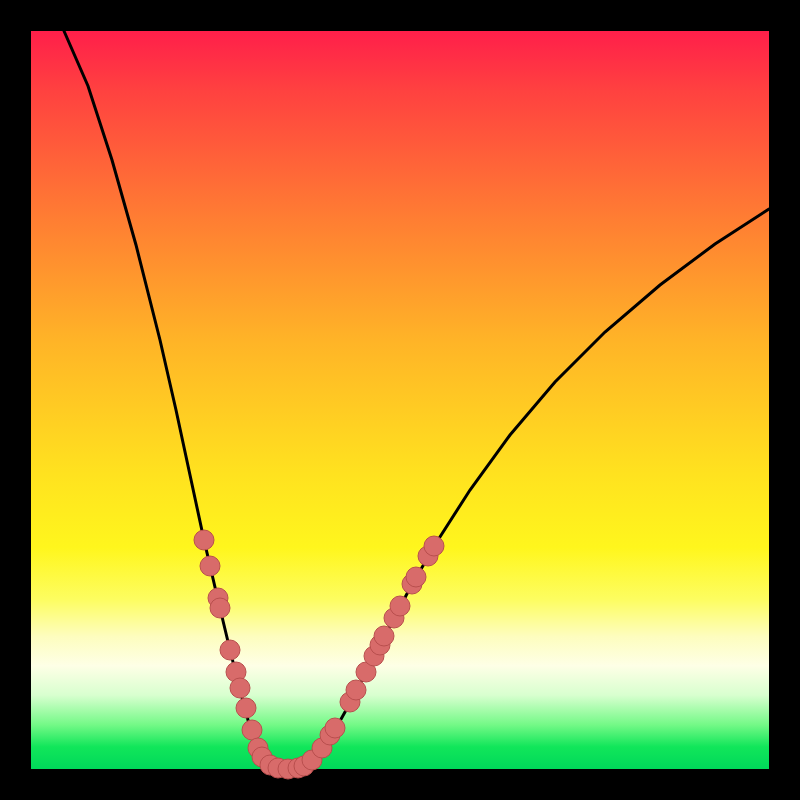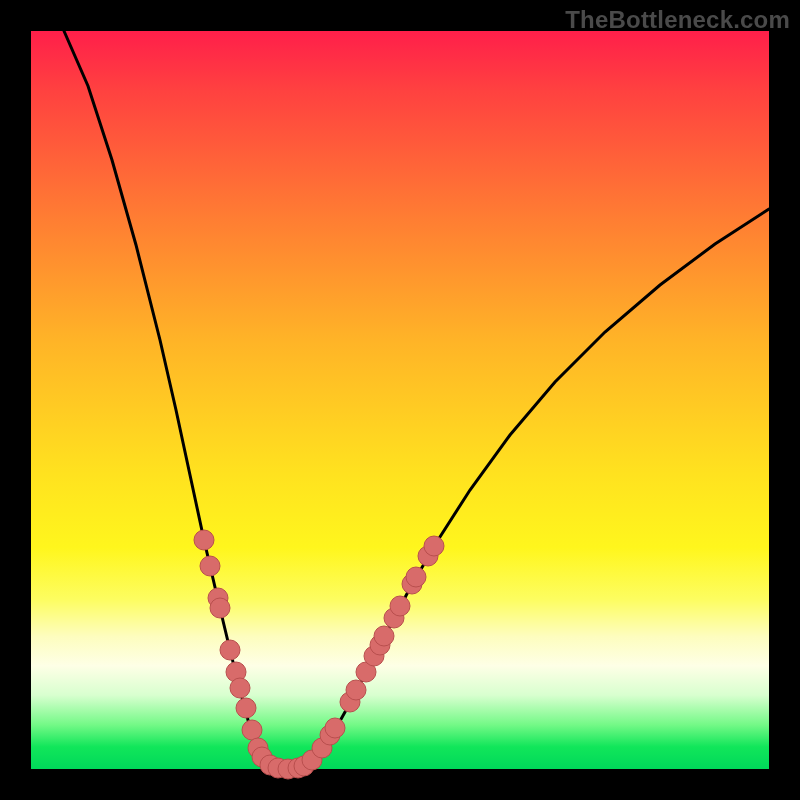--- a/index.html
+++ b/index.html
@@ -99,14 +99,13 @@
         <ellipse cx="384" cy="636" rx="10" ry="10" fill="#d86b6a" stroke="#b94f4e" stroke-width="1"></ellipse>
         <ellipse cx="394" cy="618" rx="10" ry="10" fill="#d86b6a" stroke="#b94f4e" stroke-width="1"></ellipse>
         <ellipse cx="400" cy="606" rx="10" ry="10" fill="#d86b6a" stroke="#b94f4e" stroke-width="1"></ellipse>
         <ellipse cx="412" cy="584" rx="10" ry="10" fill="#d86b6a" stroke="#b94f4e" stroke-width="1"></ellipse>
         <ellipse cx="416" cy="577" rx="10" ry="10" fill="#d86b6a" stroke="#b94f4e" stroke-width="1"></ellipse>
         <ellipse cx="428" cy="556" rx="10" ry="10" fill="#d86b6a" stroke="#b94f4e" stroke-width="1"></ellipse>
         <ellipse cx="434" cy="546" rx="10" ry="10" fill="#d86b6a" stroke="#b94f4e" stroke-width="1"></ellipse>
       </g>
   </svg>
 
-  <div class="watermark">TheBottleneck.com</div>
 </div>
 
 </body></html>

